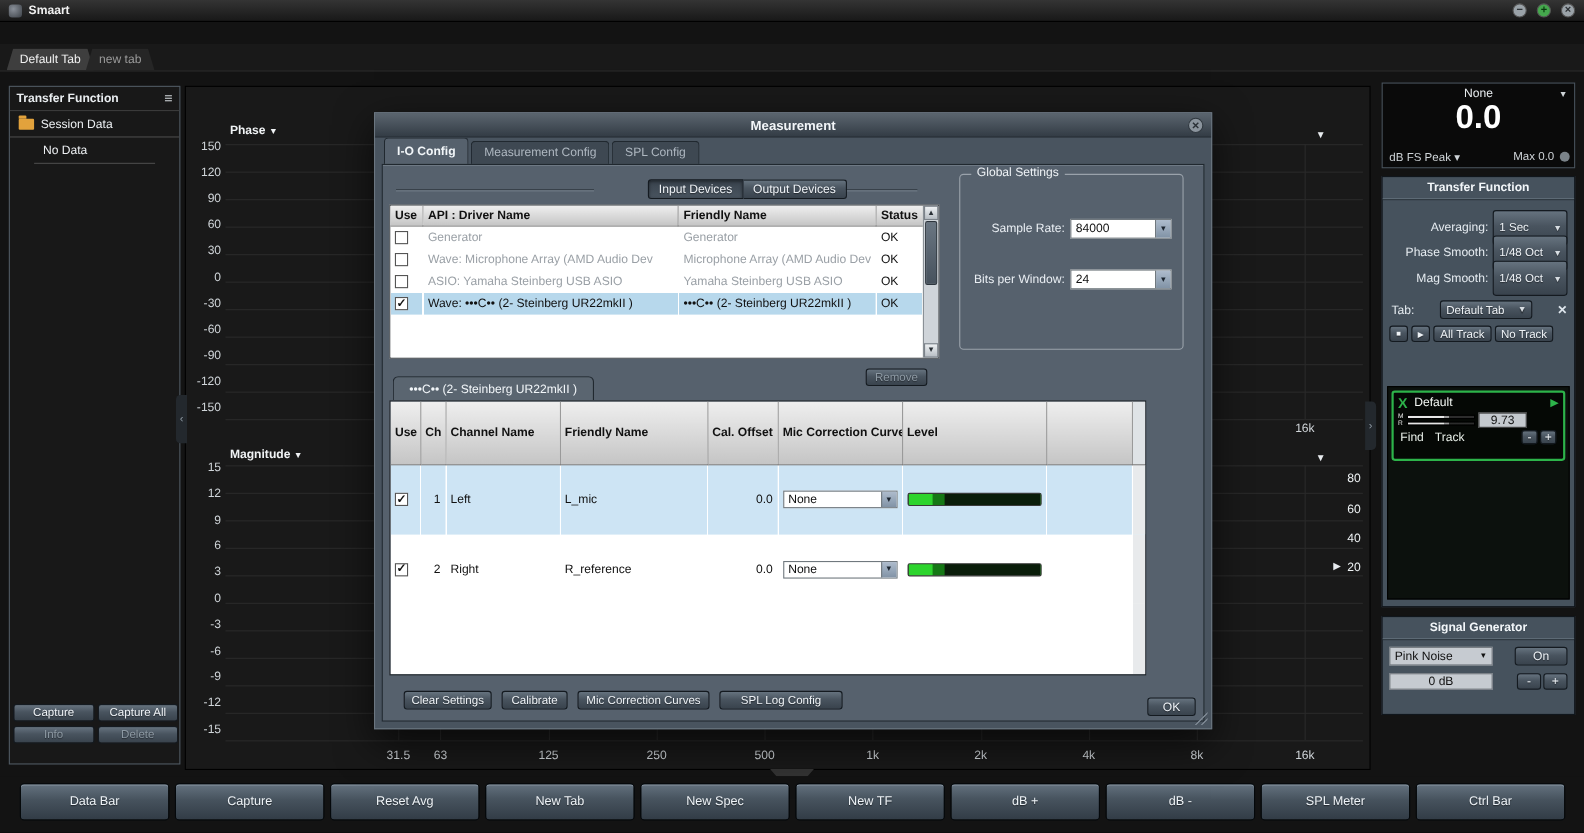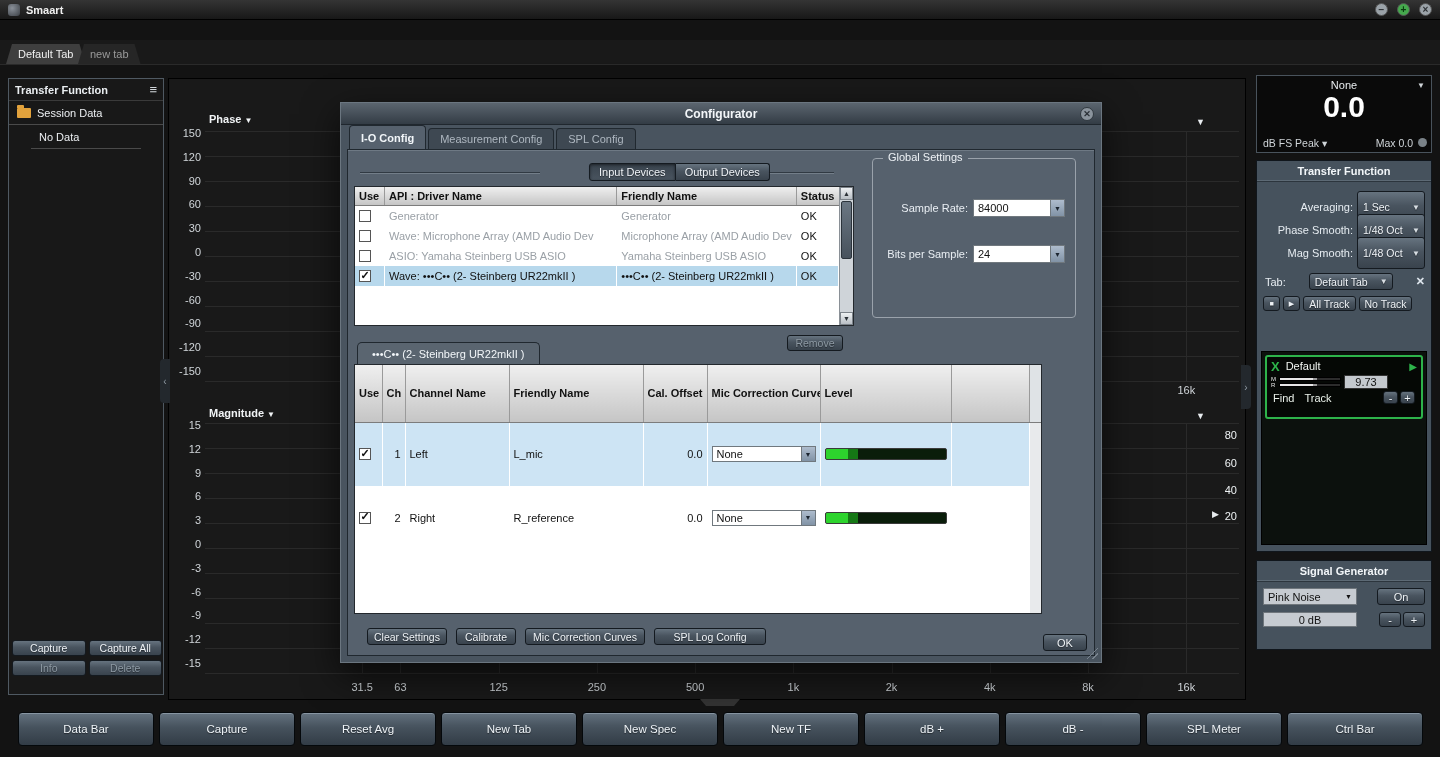--- a/index.html
+++ b/index.html
@@ -450,21 +450,21 @@
     <div class="bb-btn" style="left:723px;">New TF</div>
     <div class="bb-btn" style="left:582px;">New Spec</div>
     <div class="bb-btn" style="left:864px;">dB +</div>
     <div class="bb-btn" style="left:1146px;">SPL Meter</div>
     <div class="bb-btn" style="left:1005px;">dB -</div>
     <div class="bb-btn" style="left:1287px;">Ctrl Bar</div>
   </div>
 
   <div id="dialog">
     <div id="dlg-title">
-      <span>Configurator</span>
+      <span>Measurement</span>
       <div id="dlg-close">✕</div>
     </div>
     <div id="dlg-tabs">
       <div class="dlg-tab active">I-O Config</div>
       <div class="dlg-tab">Measurement Config</div>
       <div class="dlg-tab">SPL Config</div>
     </div>
 
     <div id="dlg-content">
       <div class="seg-line" style="left:12px; width:180px;"></div>
@@ -537,21 +537,21 @@
       <div id="global-group">
         <span class="legend">Global Settings</span>
         <div class="glob-row" style="top:40px;">
           <span class="lbl">Sample Rate:</span>
           <div class="ddl ddl-g">
             <span class="txt">84000</span>
               <span class="caret">▼</span>
           </div>
         </div>
         <div class="glob-row" style="top:86px;">
-          <span class="lbl">Bits per Sample:</span>
+          <span class="lbl">Bits per Window:</span>
           <div class="ddl ddl-g">
             <span class="txt">24</span>
               <span class="caret">▼</span>
           </div>
         </div>
       </div>
 
       <div id="remove-btn" class="btn dim">Remove</div>
 
       <div id="chan-tab">•••C•• (2- Steinberg UR22mkII )</div>

